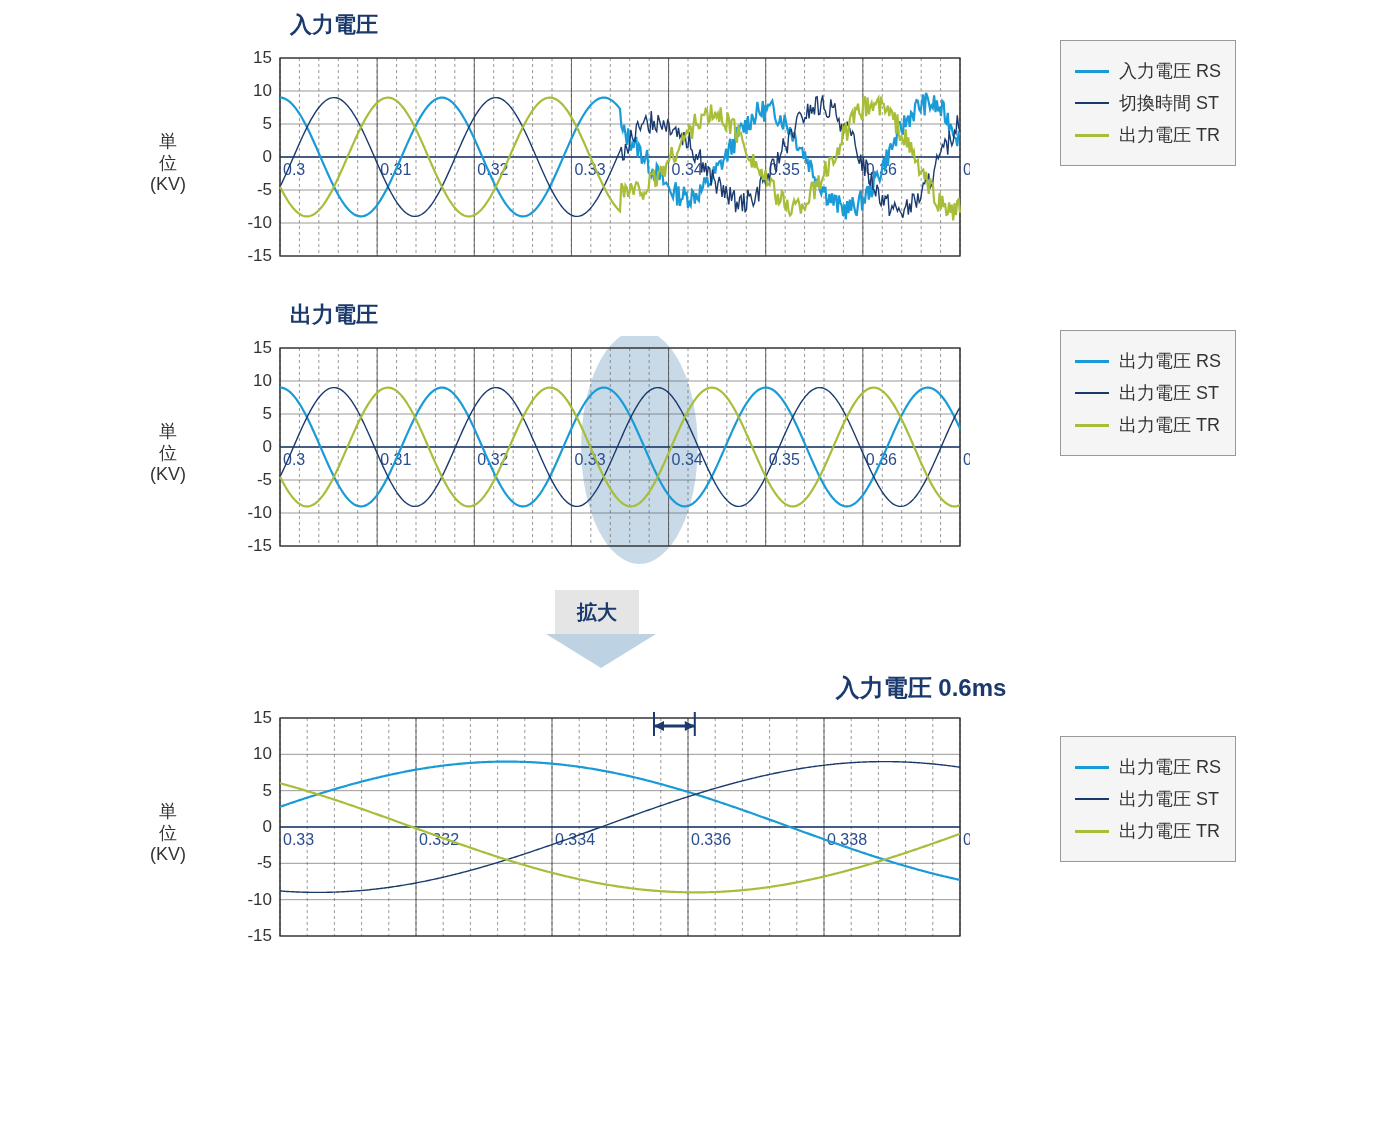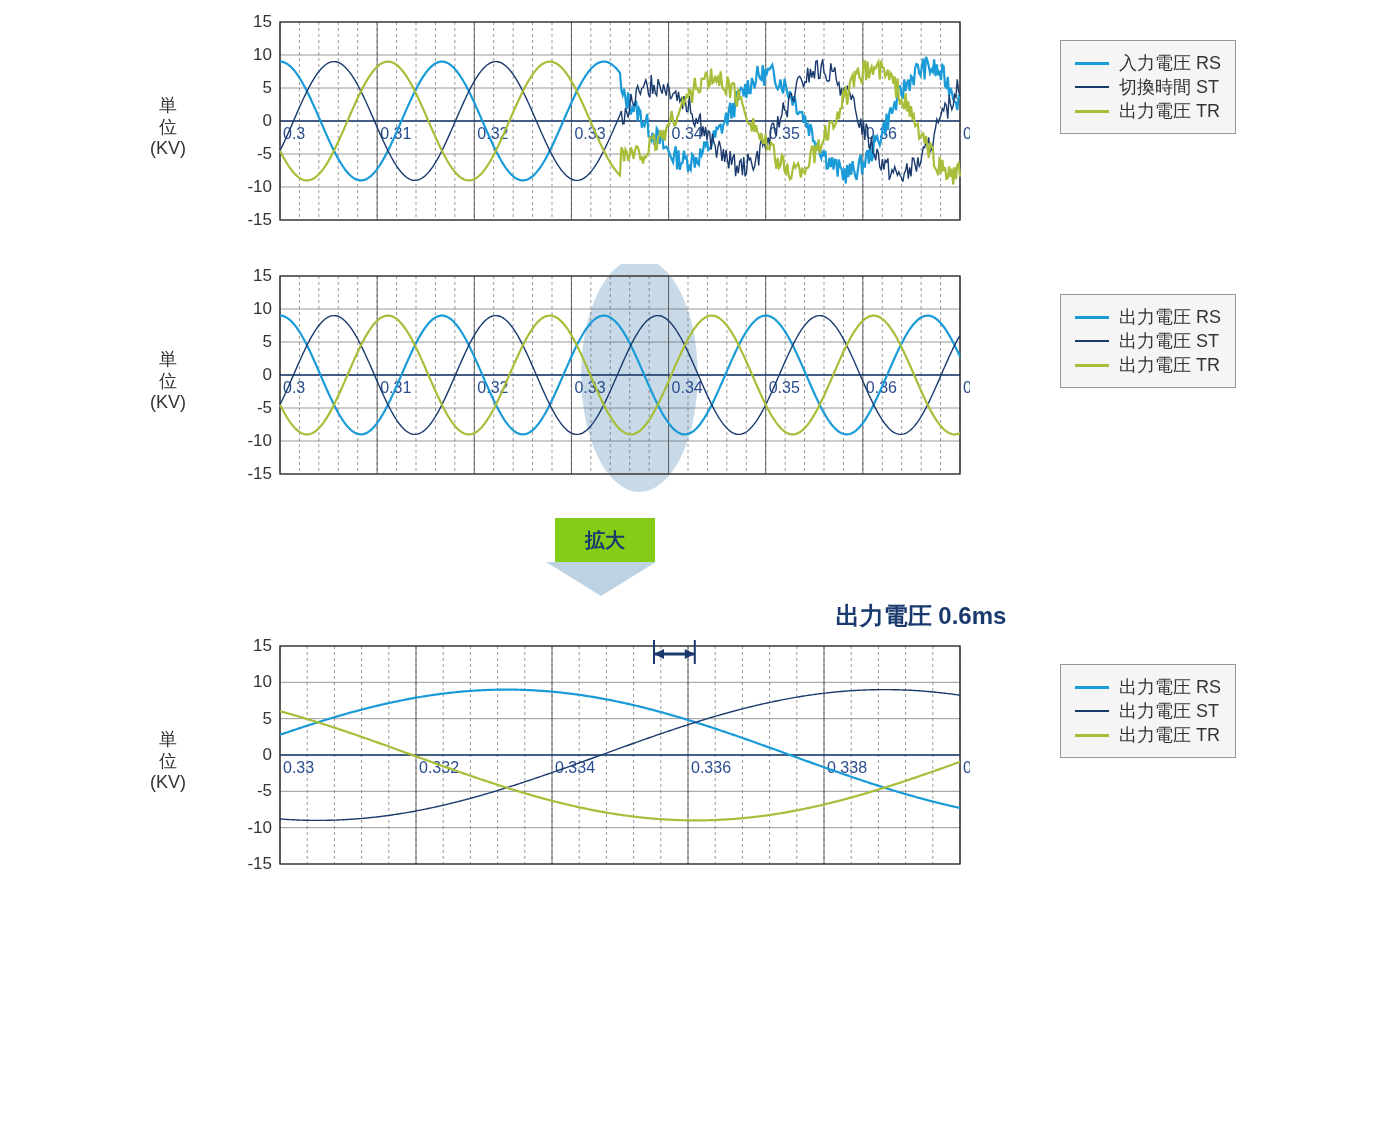--- a/index.html
+++ b/index.html
@@ -44,38 +44,38 @@
     margin-top: 30px;
     border: 1px solid #999;
     background: #f5f5f5;
     padding: 10px 14px;
     font-size: 18px;
     color: #333;
   }
   .legend-row {
     display: flex;
     align-items: center;
-    margin: 0 0;
+    margin: 8px 0;
     white-space: nowrap;
   }
   .legend-swatch {
     width: 34px;
     height: 3px;
     margin-right: 10px;
     flex-shrink: 0;
   }
   .legend-swatch.thin { height: 2px; }
   .arrow-box {
     position: relative;
     width: 92px;
     margin: 6px auto 4px 545px;
   }
   .arrow-rect {
-    background: #84cc16;
-    width: 100px;
+    background: #e5e5e5;
+    width: 84px;
     height: 44px;
     display: flex;
     align-items: center;
     justify-content: center;
     font-size: 20px;
     color: #1a3a6e;
     font-weight: 600;
   }
   .arrow-tri {
     width: 0; height: 0;
@@ -95,20 +95,21 @@
   svg text { font-family: inherit; }
   .ticklabel { fill: #2a4d8f; font-size: 16px; }
   .yticklabel { fill: #333; font-size: 17px; text-anchor: end; }
   .ellipse-hl { fill: #b5cedf; opacity: 0.75; }
 </style>
 </head>
 <body>
 
 <div class="chart-row">
   <div class="chart-block">
+    <div class="chart-title">入力電圧</div>
     <div class="plot-wrap">
       <div class="ylabel">
         <span>単</span>
           <span>位</span>
           <span>(KV)</span>
       </div>
       <svg id="svg-input" width="760" height="230">
           <line x1="70" x2="70" y1="12" y2="210" stroke="#555" stroke-width="0.6" stroke-dasharray="3,3"></line>
           <line x1="89.42857142857144" x2="89.42857142857144" y1="12" y2="210" stroke="#555" stroke-width="0.6" stroke-dasharray="3,3"></line>
           <line x1="108.85714285714289" x2="108.85714285714289" y1="12" y2="210" stroke="#555" stroke-width="0.6" stroke-dasharray="3,3"></line>
@@ -194,20 +195,21 @@
       </div>
     <div class="legend-row">
         <div class="legend-swatch" style="background:#a8be3a"></div>
         <span>出力電圧 TR</span>
       </div>
   </div>
 </div>
 
 <div class="chart-row">
   <div class="chart-block">
+    <div class="chart-title">出力電圧</div>
     <div class="plot-wrap">
       <div class="ylabel">
         <span>単</span>
           <span>位</span>
           <span>(KV)</span>
       </div>
       <svg id="svg-output" width="760" height="230">
           <ellipse class="ellipse-hl" cx="429.42857142857173" cy="111" rx="58.285714285714334" ry="117"></ellipse>
           <line x1="70" x2="70" y1="12" y2="210" stroke="#555" stroke-width="0.6" stroke-dasharray="3,3"></line>
           <line x1="89.42857142857144" x2="89.42857142857144" y1="12" y2="210" stroke="#555" stroke-width="0.6" stroke-dasharray="3,3"></line>
@@ -297,21 +299,21 @@
         <span>出力電圧 TR</span>
       </div>
   </div>
 </div>
 
 <div class="arrow-box">
   <div class="arrow-rect">拡大</div>
   <div class="arrow-tri"></div>
 </div>
 
-<div class="annot">出力電圧 0.6ms</div>
+<div class="annot">入力電圧 0.6ms</div>
 
 <div class="chart-row">
   <div class="chart-block">
     <div class="plot-wrap">
       <div class="ylabel">
         <span>単</span>
           <span>位</span>
           <span>(KV)</span>
       </div>
       <svg id="svg-zoom" width="760" height="250">

